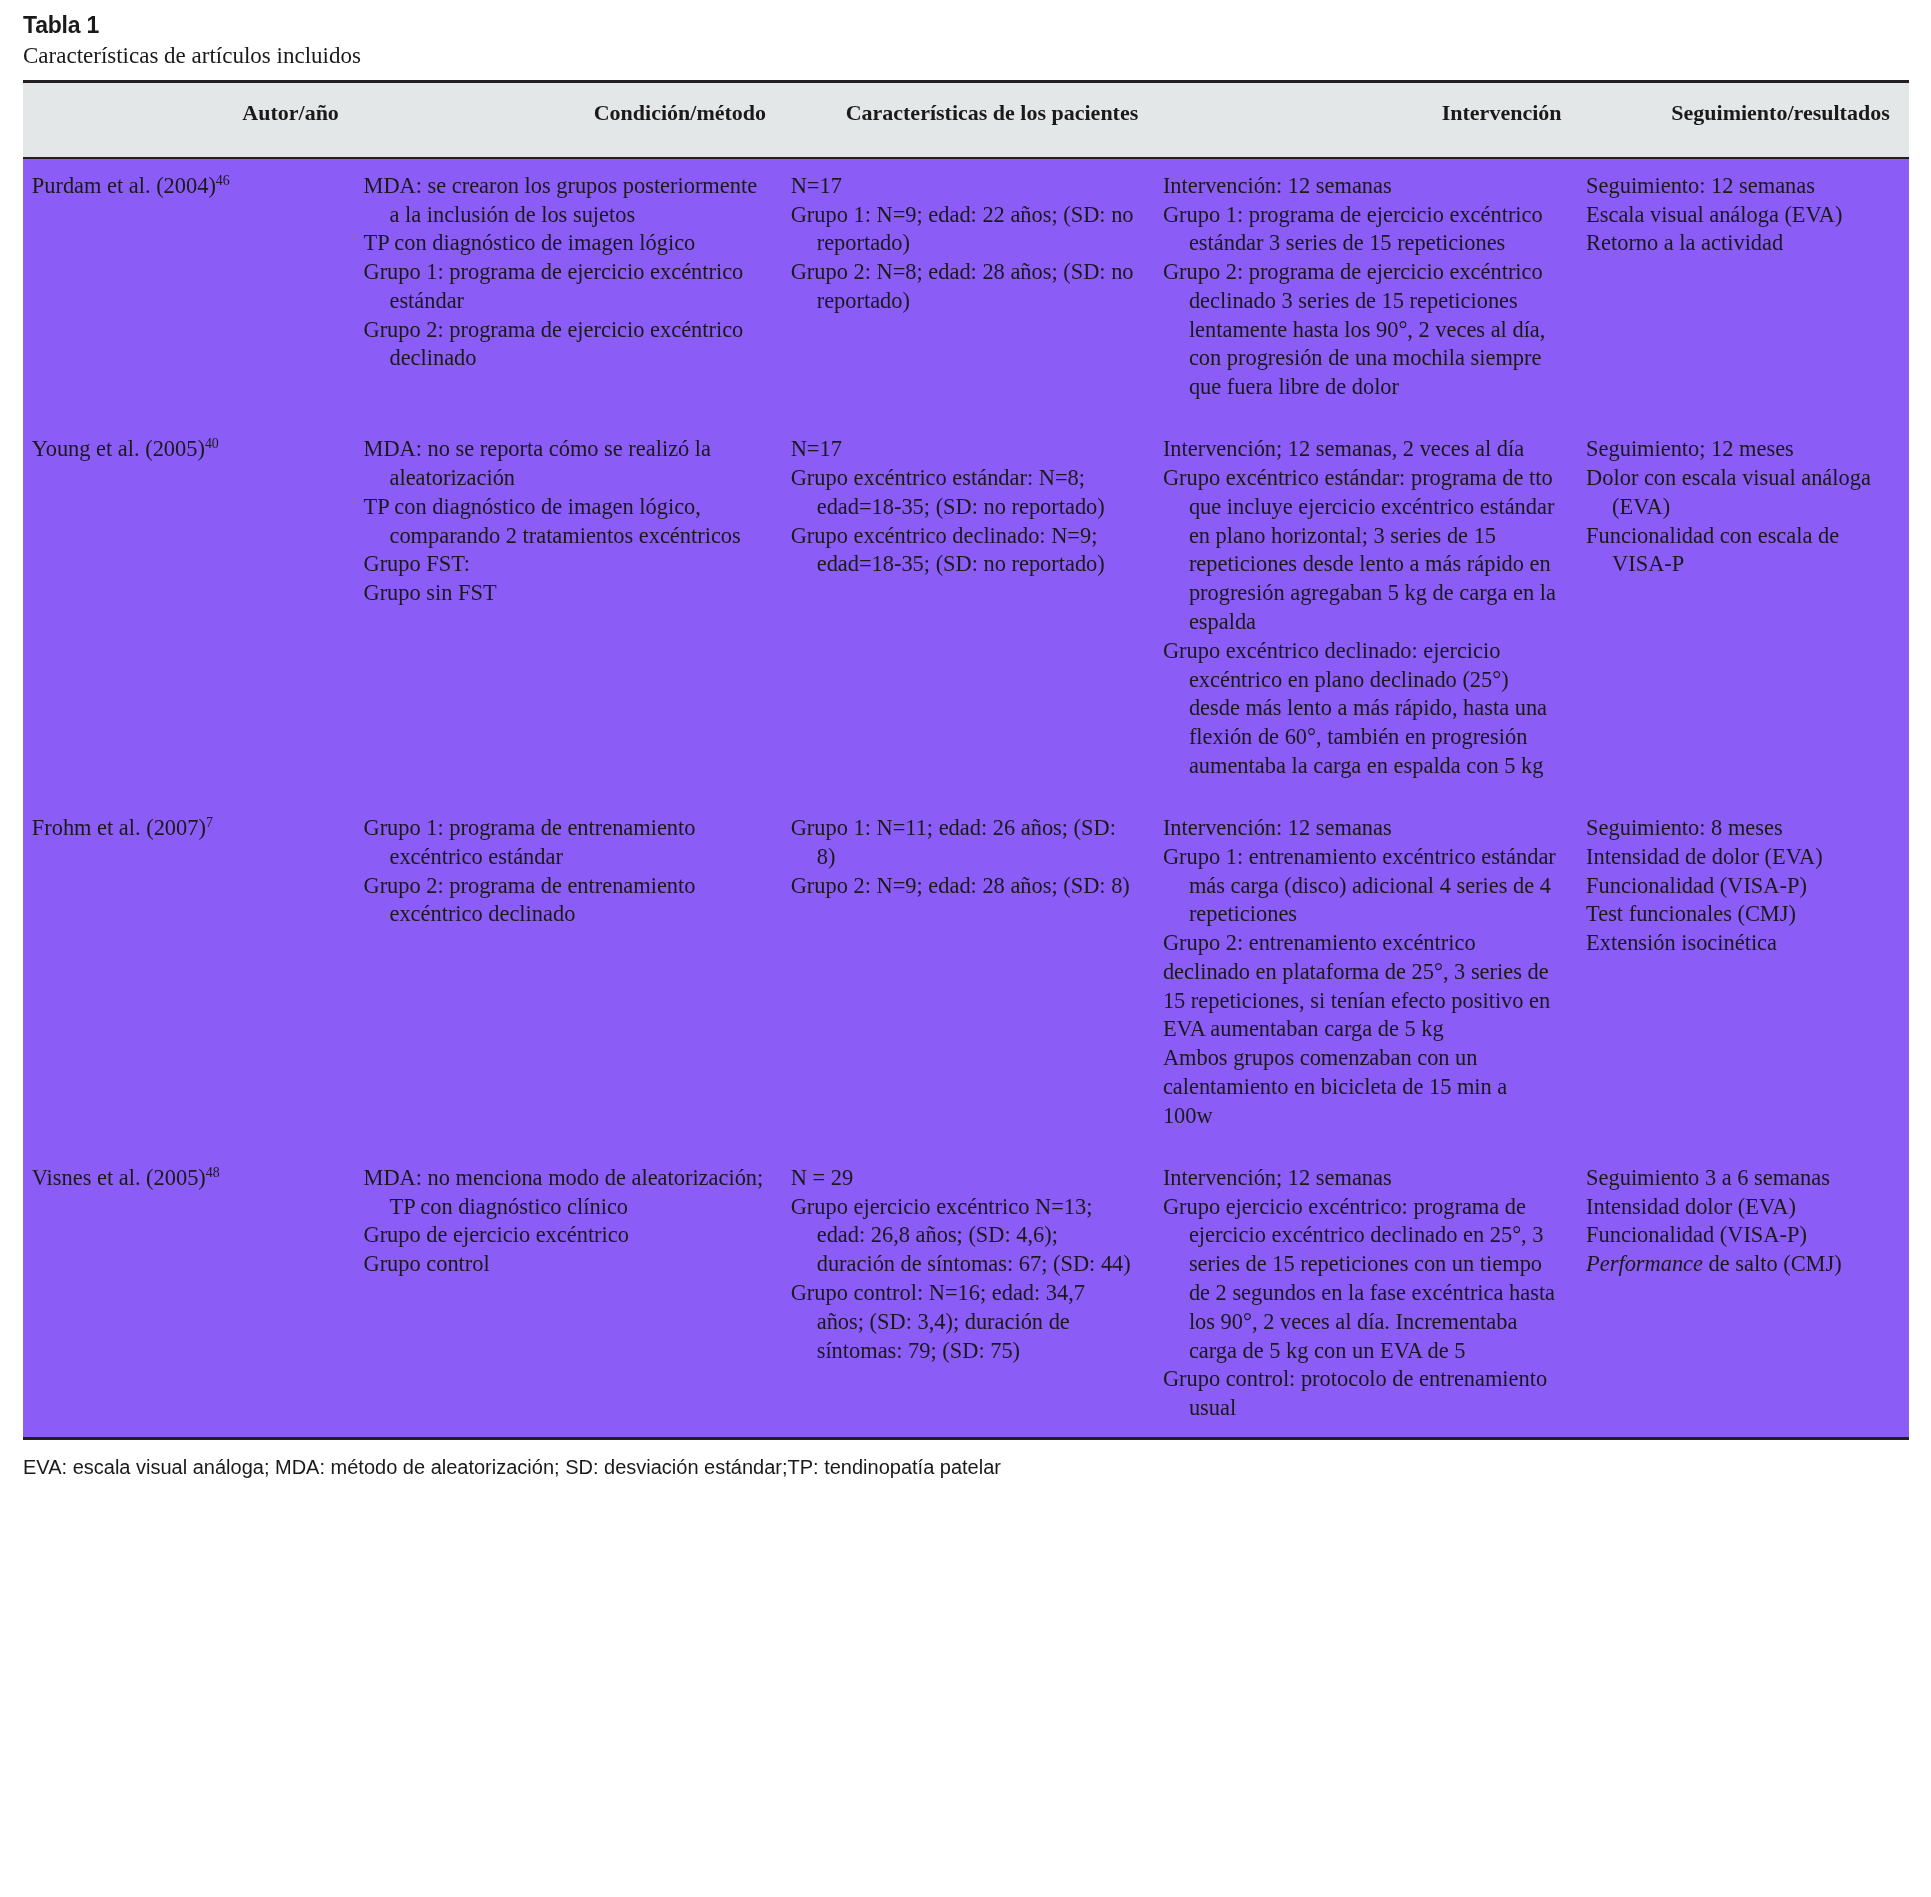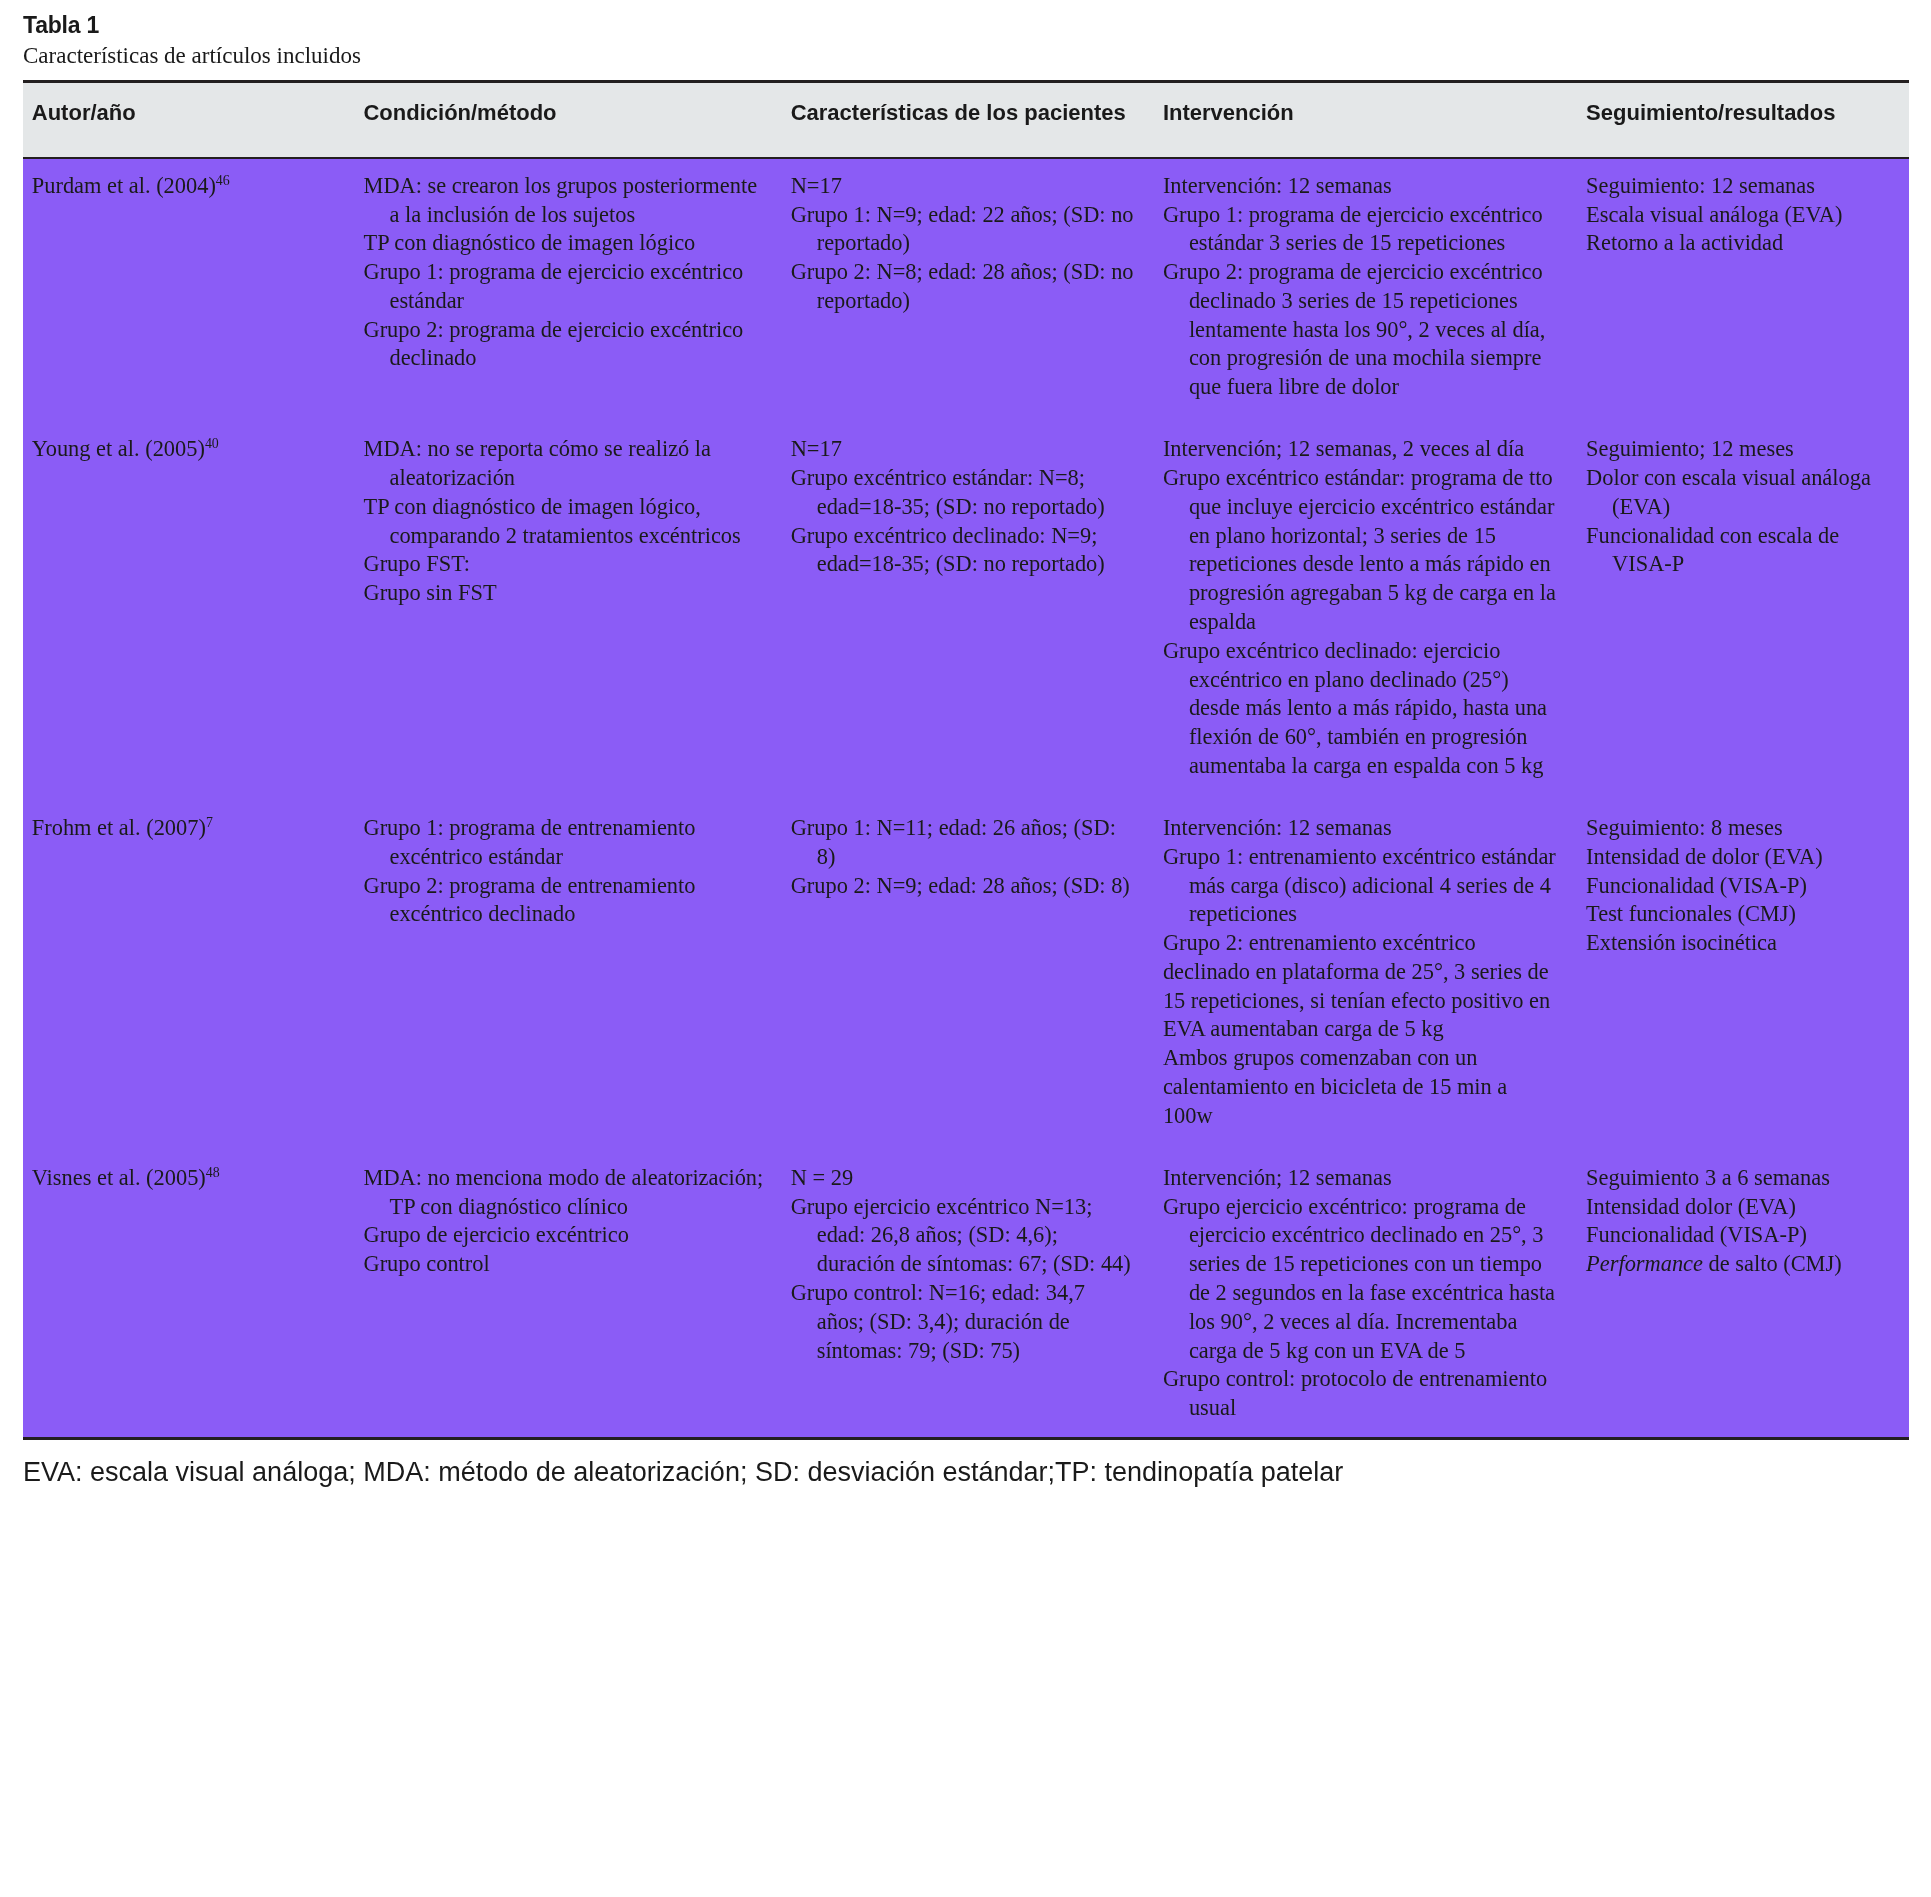--- a/index.html
+++ b/index.html
@@ -45,23 +45,23 @@
     table-layout: fixed;
   }
   table.tbl col.c0 { width: 335px; }
   table.tbl col.c1 { width: 427px; }
   table.tbl col.c2 { width: 372px; }
   table.tbl col.c3 { width: 423px; }
   table.tbl col.c4 { width: 328px; }
 
   thead th {
     background: #e4e7e8;
-    text-align: left;
+    text-align: right;
     vertical-align: top;
-    font-family: Liberation Sans, sans-serif;
+    font-family: Liberation Serif, serif;
     font-weight: bold;
     font-size: 22px;
     line-height: 1.3;
     padding: 16px 19.3px 30px 5.3px;
     border-top: 3.5px solid #231f20;
     border-bottom: 2.6px solid #231f20;
   }
   thead th.first { padding-left: 8.8px; }
 
   tbody td {
@@ -93,21 +93,21 @@
   em { font-style: italic; }
 
   .rule-bottom {
     width: 1886px;
     height: 3.5px;
     background: #231f20;
   }
   .footnote {
     width: 1886px;
     font-family: "Liberation Sans", "DejaVu Sans", sans-serif;
-    font-size: 27px;
+    font-size: 20px;
     line-height: 1.35;
     padding-top: 14px;
     color: #1a1a1a;
   }
 </style>
 </head>
 <body>
 
 <div class="page">
 

